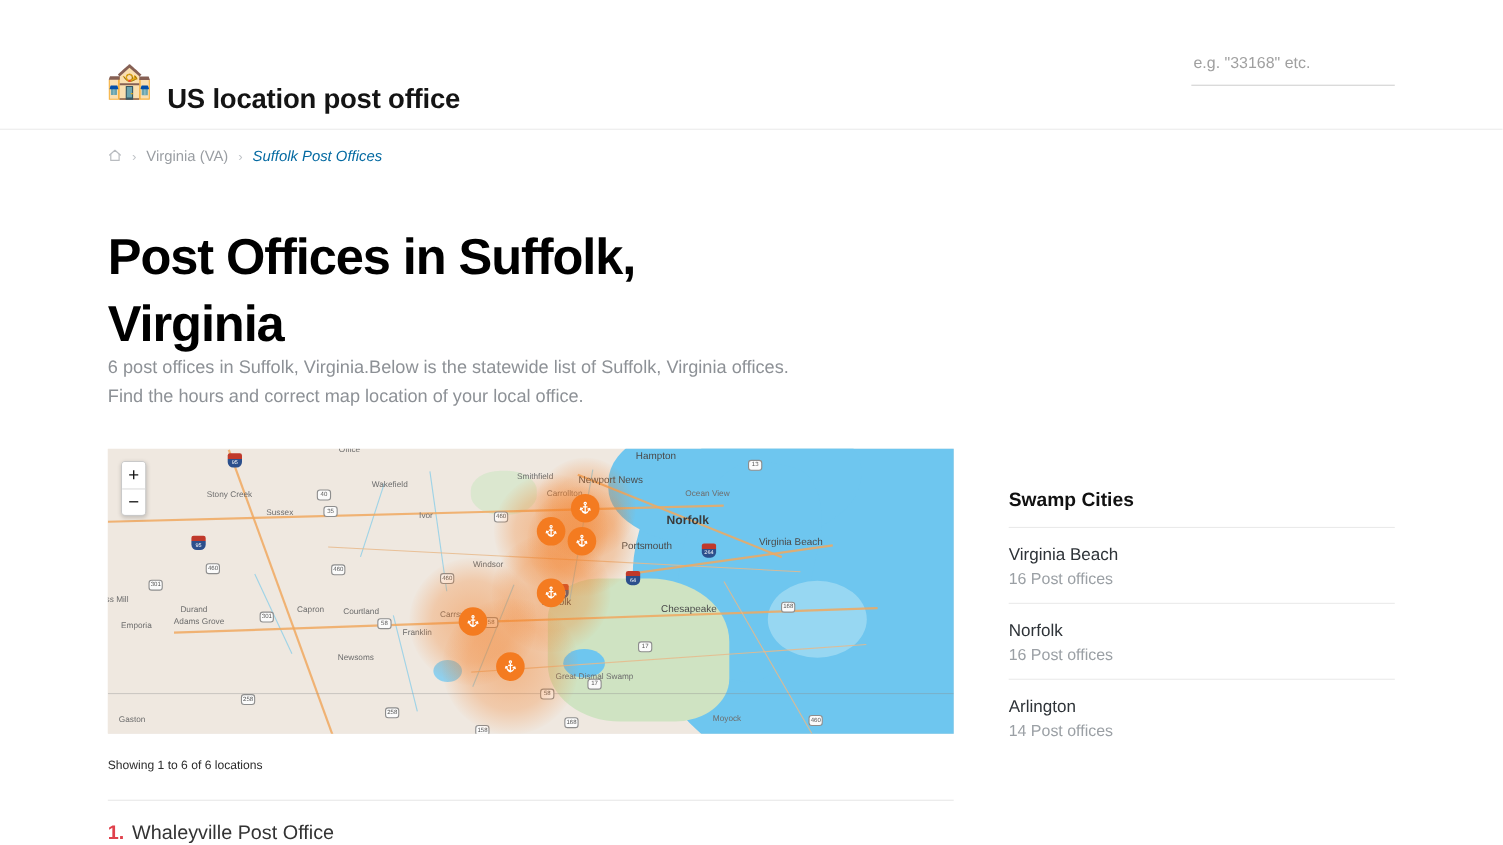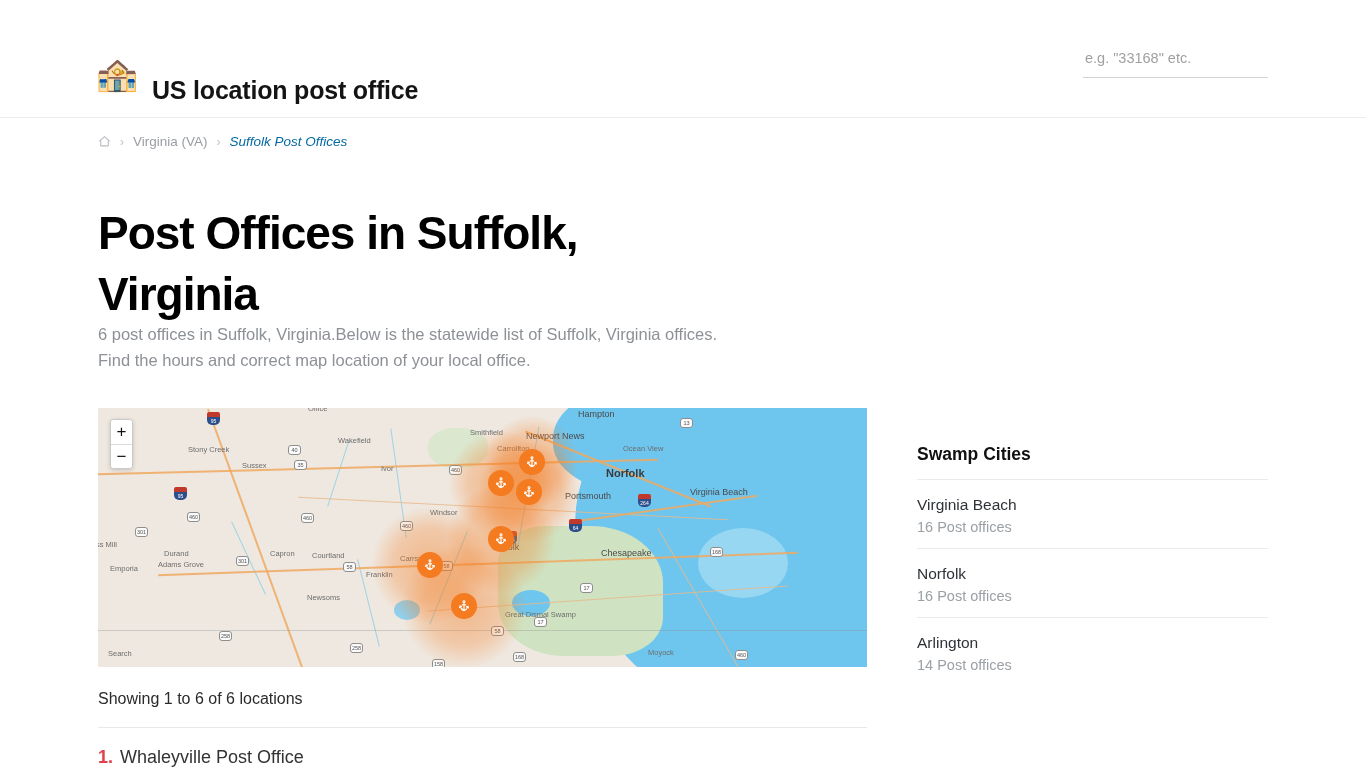--- a/index.html
+++ b/index.html
@@ -207,21 +207,21 @@
     border: none; background: #fff; cursor: pointer;
     font-family: "Liberation Sans", sans-serif;
     font-size: 17px; line-height: 24px; color: #111;
     text-align: center; padding: 0;
   }
   .zoom-btn + .zoom-btn { border-top: 1px solid #dcdcdc; }
 
   
   .showing-text {
     position: absolute; left: 98px; top: 690px;
-    font-size: 16px; color: #2b2b2b;
+    font-size: 11px; color: #2b2b2b;
   }
   .results-divider {
     position: absolute; left: 98px; top: 727px;
     width: 769px; height: 1px; background: #e8e8e8;
   }
   .result-row {
     position: absolute; left: 98px; top: 747px;
     display: flex; align-items: baseline; gap: 7px;
     font-size: 18px;
   }
@@ -322,21 +322,21 @@
       <div class="map-label" style="left: 283px; top: 56px;">Ivor</div>
       <div class="map-label" style="left: 172px; top: 141px;">Capron</div>
       <div class="map-label" style="left: 214px; top: 143px;">Courtland</div>
       <div class="map-label" style="left: 302px; top: 146px;">Carrsville</div>
       <div class="map-label" style="left: 268px; top: 162px;">Franklin</div>
       <div class="map-label" style="left: 60px; top: 152px;">Adams Grove</div>
       <div class="map-label" style="left: 26px; top: 141px; margin-left: 40px;">Durand</div>
       <div class="map-label" style="left: 12px; top: 156px;">Emporia</div>
       <div class="map-label" style="left: 193px; top: 185px; padding-left: 16px;">Newsoms</div>
       <div class="map-label" style="left: 407px; top: 202px;">Great Dismal Swamp</div>
-      <div class="map-label" style="left: 10px; top: 241px;">Search</div>
+      <div class="map-label" style="left: 10px; top: 241px;">Gaston</div>
       <div class="map-label" style="left: 550px; top: 240px;">Moyock</div>
       <div class="map-label" style="left: -2px; top: 132px;">ss Mill</div>
       <div class="map-label" style="left: 210px; top: -4px;">Office</div>
     </div>
   <div id="map-shields">
       <div class="shield" style="left: 351px; top: 57px;">460</div>
       <div class="shield" style="left: 302px; top: 113px;">460</div>
       <div class="shield" style="left: 245px; top: 154px;">58</div>
       <div class="shield" style="left: 342px; top: 153px;">58</div>
       <div class="shield" style="left: 393px; top: 218px;">58</div>

